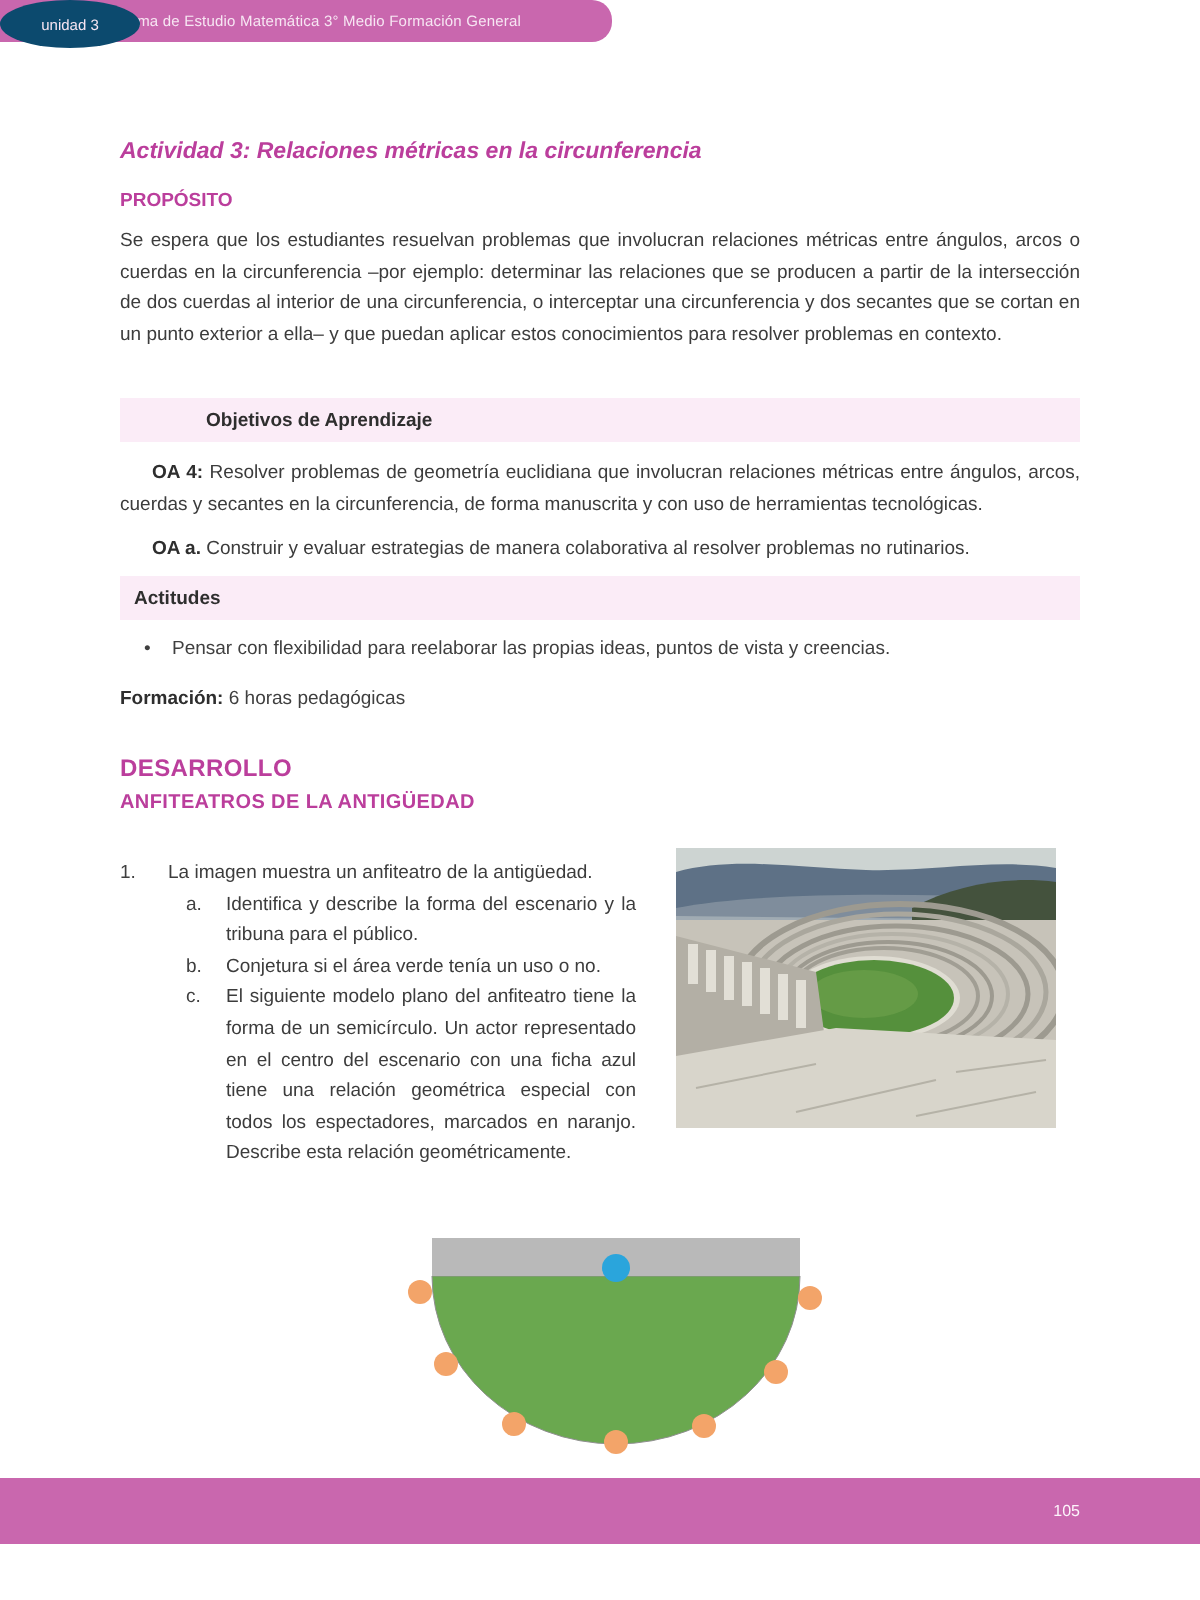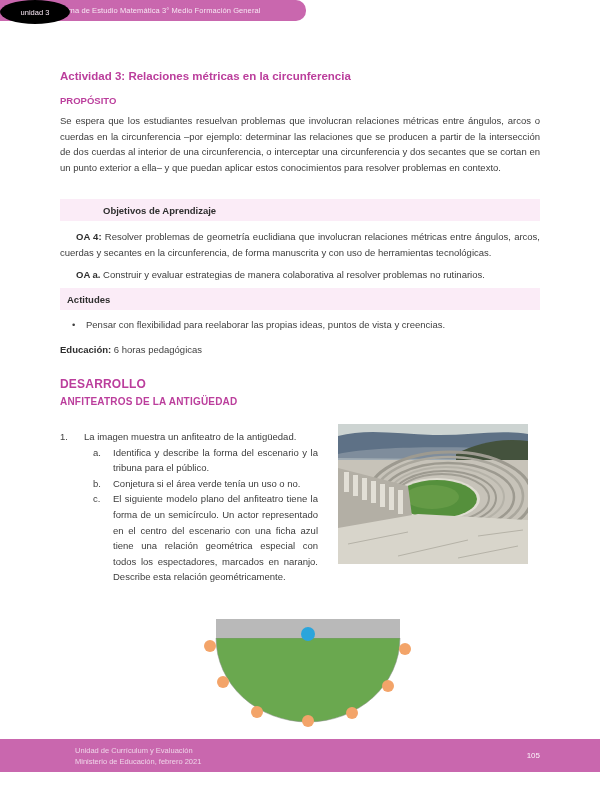--- a/index.html
+++ b/index.html
@@ -16,27 +16,27 @@
   
   .header-band {
     left:0; top:31; width:306px; height:21px;
     background:#c967ae;
     border-radius:0 10px 10px 0;
     display:flex; align-items:center; justify-content:center;
     color:#f7e6f3; font-size:7.5px; letter-spacing:.1px;
   }
   .unit-pill {
     left:490; top:29; width:70px; height:24px;
-    background:#000000; border-radius:50%;
+    background:#0c4a6e; border-radius:50%;
     display:flex; align-items:center; justify-content:center;
     color:#f7e6f3; font-size:7.5px;
   }
 
   
-  .activity-title { left:60px; top:70px; width:480px; color:#bb3e9c; font-size:11.5px; font-weight:bold; }
+  .activity-title { left:60px; top:70px; width:480px; color:#bb3e9c; font-size:11.5px; font-weight:bold;font-style:italic; }
   .proposito-heading { left:60px; top:95px; width:480px; color:#bb3e9c; font-size:9.5px; font-weight:bold; }
 
   .body-text {
     font-size:9.5px; line-height:15.6px; text-align:justify; color:#3c3c3c;
   }
   .proposito-body { left:60px; top:113px; width:480px; }
 
   .band {
     left:60px; width:480px; height:22px;
     background:#fbecf7;
@@ -108,21 +108,21 @@
 <p class="abs body-text oa-p oaa"><span class="oa-label">OA a.</span><span> Construir y evaluar estrategias de manera colaborativa al resolver problemas no rutinarios.</span></p>
 
 <div class="abs band band-actitudes">
   <span>Actitudes</span>
 </div>
 <div class="abs bullet-row">
   <span class="bullet-marker">•</span>
   <span class="bullet-text">Pensar con flexibilidad para reelaborar las propias ideas, puntos de vista y creencias.</span>
 </div>
 
-<p class="abs duracion"><b>Educación:</b><span> 6 horas pedagógicas</span></p>
+<p class="abs duracion"><b>Formación:</b><span> 6 horas pedagógicas</span></p>
 
 <h2 class="abs desarrollo-heading">DESARROLLO</h2>
 <h2 class="abs anfiteatro-heading">ANFITEATROS DE LA ANTIGÜEDAD</h2>
 
 <div class="abs item-block">
   <div class="item-row">
     <span class="item-number">1.</span>
     <div class="item-text body-text">La imagen muestra un anfiteatro de la antigüedad.</div>
   </div>
   <div class="subitems">
@@ -186,18 +186,14 @@
       <circle cx="21" cy="65" r="6" fill="#f3a469"></circle>
       <circle cx="55" cy="95" r="6" fill="#f3a469"></circle>
       <circle cx="106" cy="104" r="6" fill="#f3a469"></circle>
       <circle cx="150" cy="96" r="6" fill="#f3a469"></circle>
       <circle cx="186" cy="69" r="6" fill="#f3a469"></circle>
       <circle cx="203" cy="32" r="6" fill="#f3a469"></circle>
     </g>
 </svg>
 
 <div class="abs footer-band">
-  <div class="footer-left">
-    <div>Unidad de Currículum y Evaluación</div>
-    <div>Ministerio de Educación, febrero 2021</div>
-  </div>
   <div class="footer-page">105</div>
 </div>
 
 </body></html>

